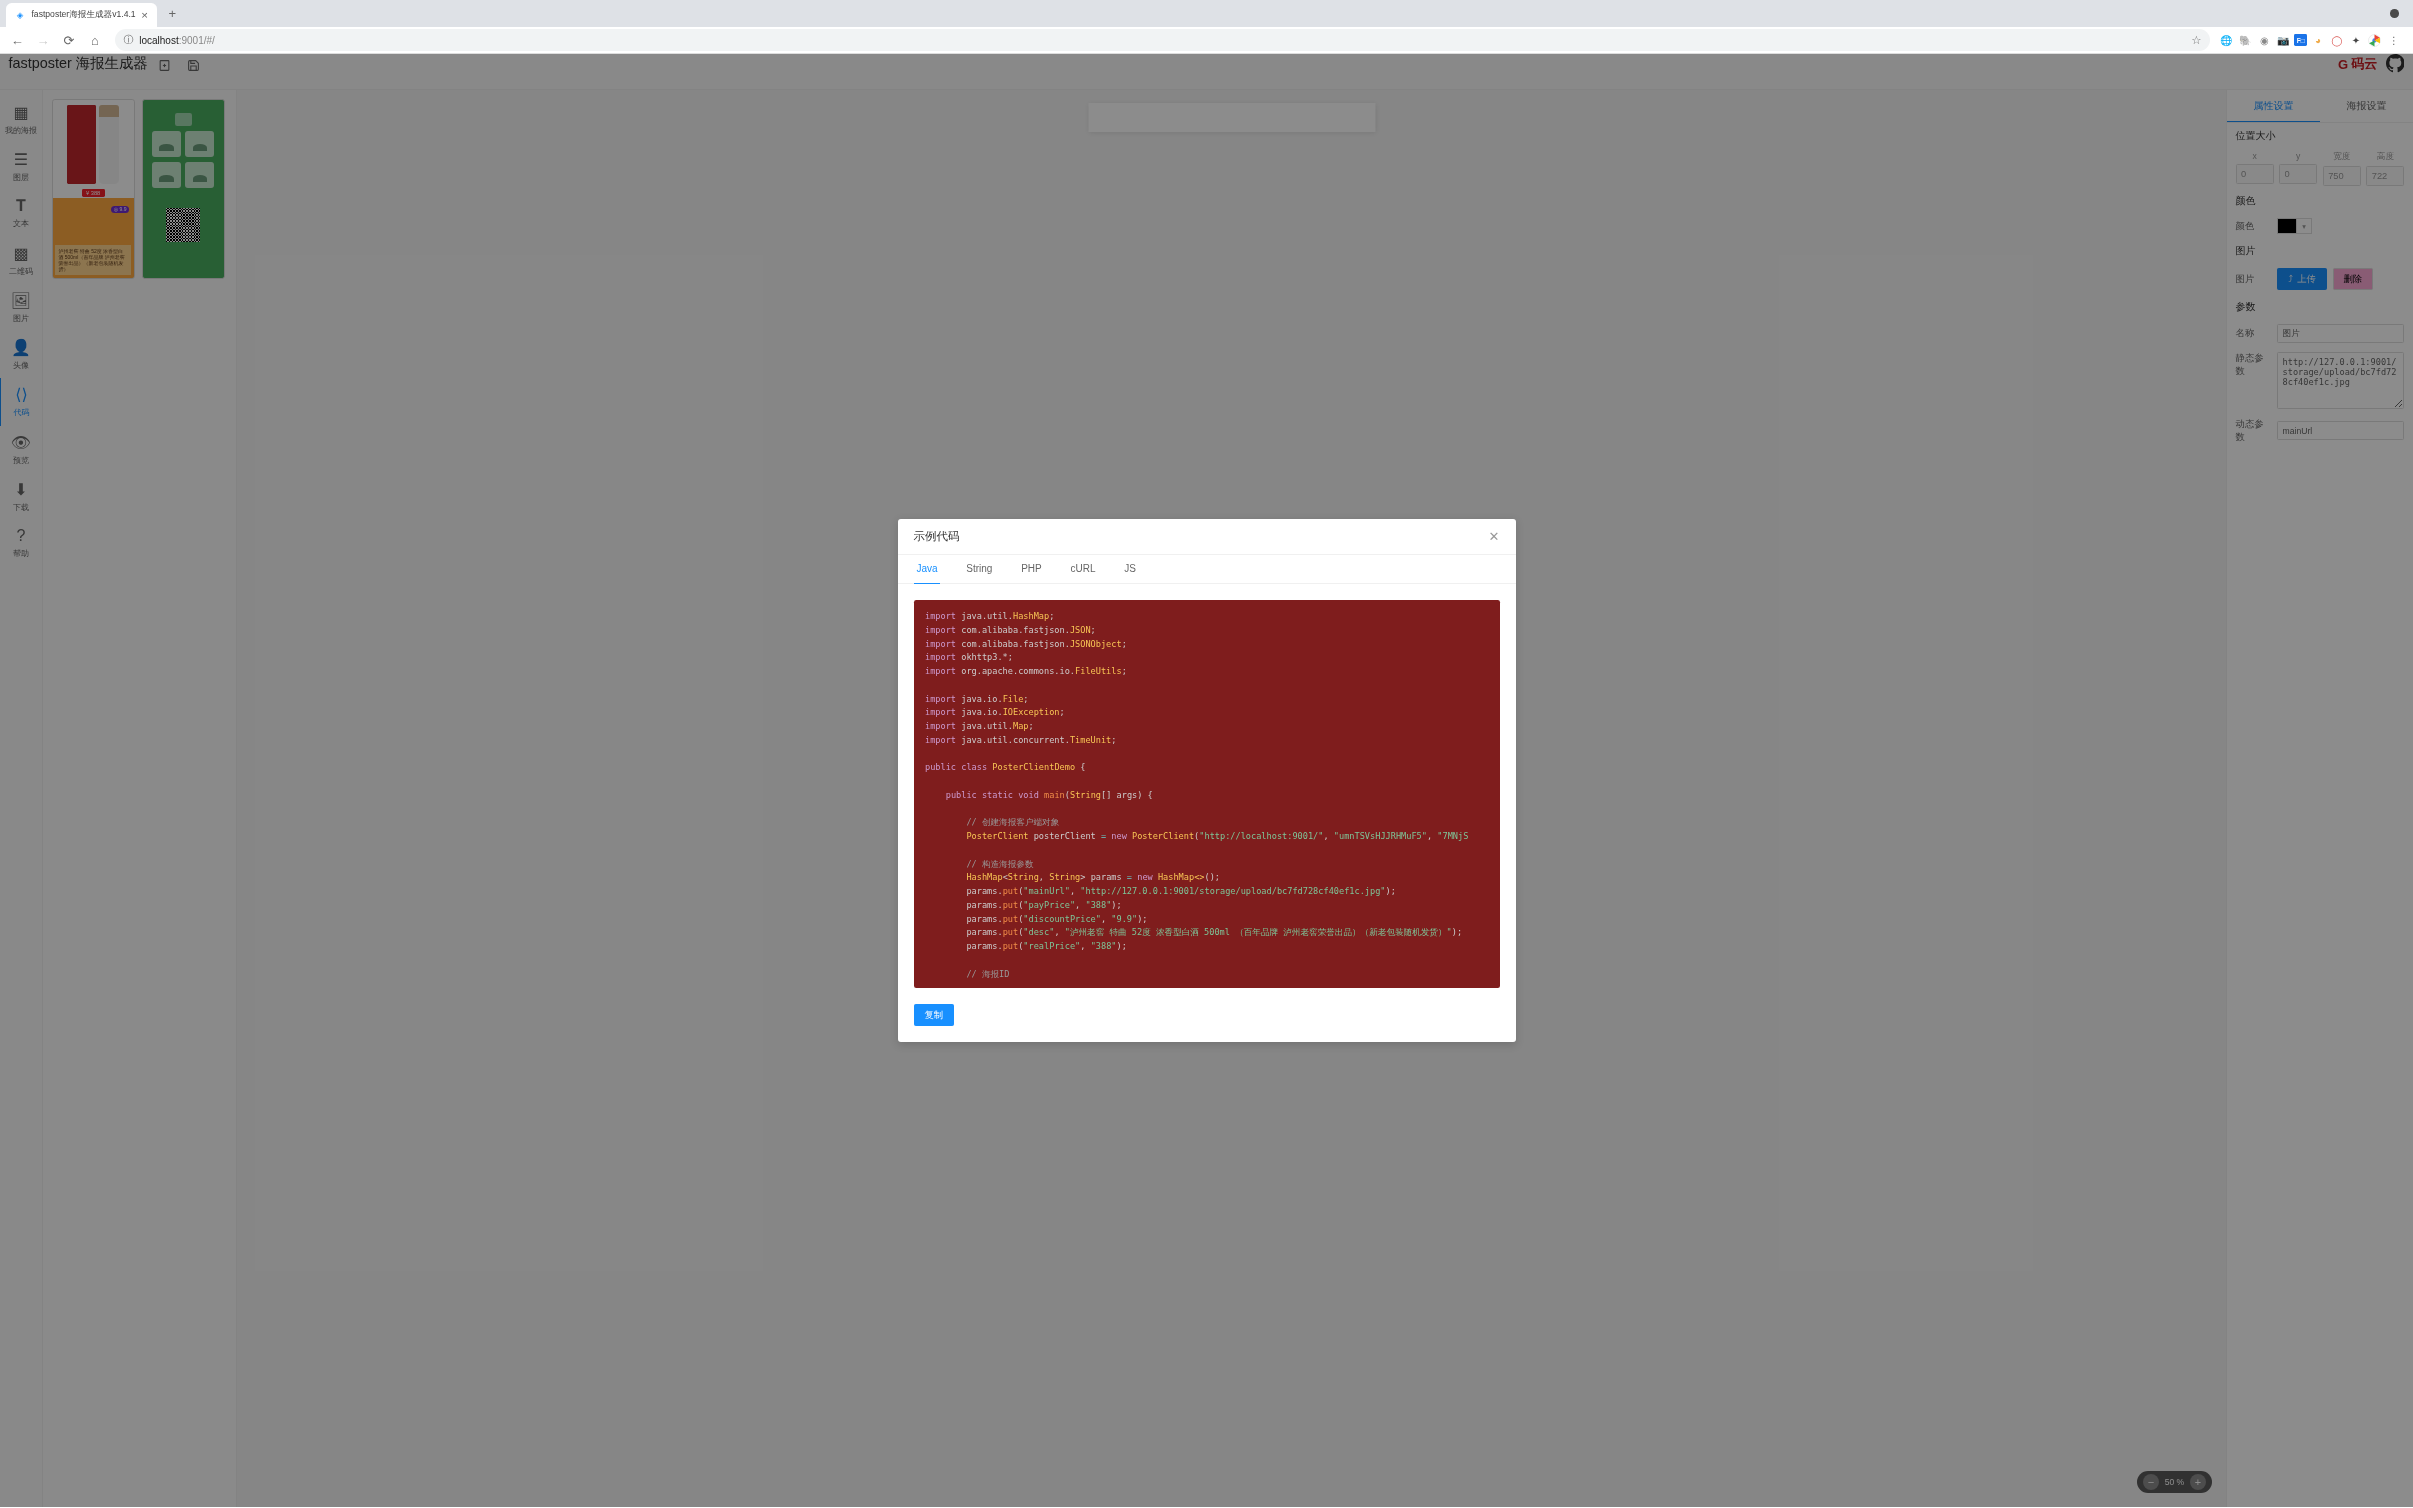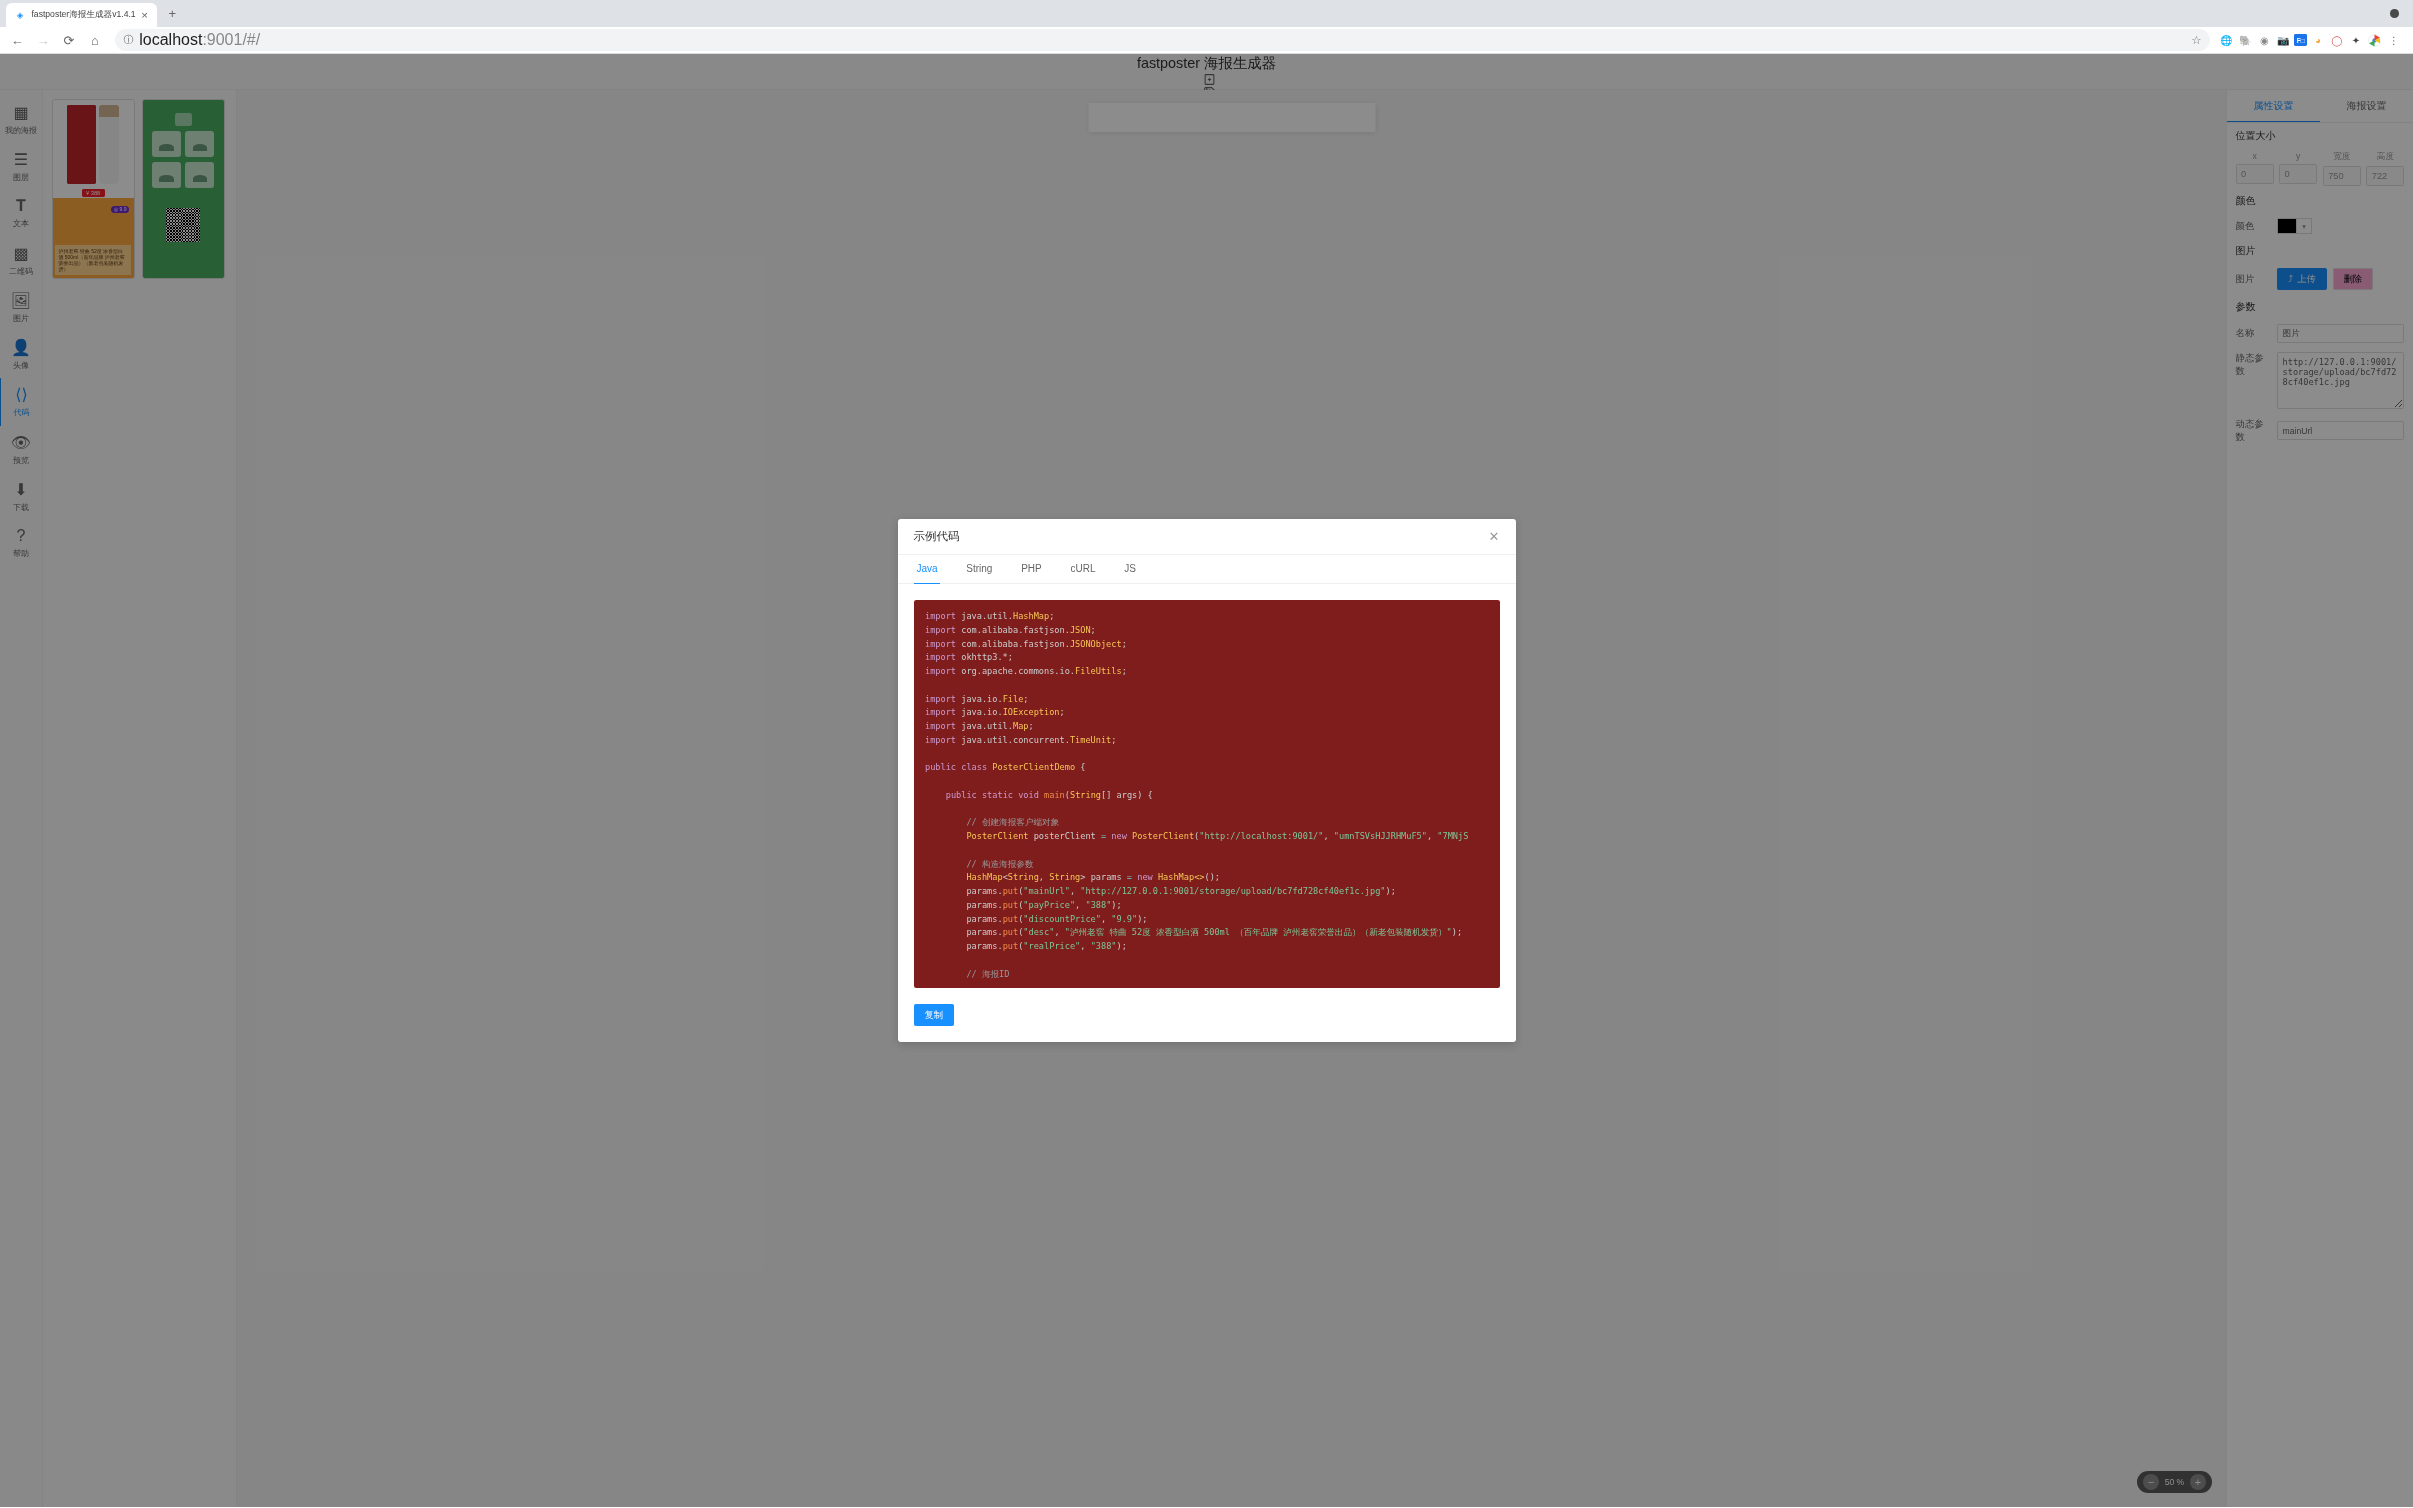--- a/index.html
+++ b/index.html
@@ -13,30 +13,30 @@
     .tab-close { margin-left: auto; color: #666; font-size: 11.5px; cursor: pointer; }
     .new-tab { width: 20px; height: 20px; display: flex; align-items: center; justify-content: center; margin-left: 5.7px; font-size: 13px; color: #666; cursor: pointer; }
     .window-controls { margin-left: auto; padding-right: 8.6px; }
     .window-dot { width: 8.6px; height: 8.6px; border-radius: 50%; background: #4a4a4a; display: inline-block; }
 
     .nav-bar { display: flex; align-items: center; height: 27px; background: #fff; padding: 0 5.7px; gap: 2.9px; border-bottom: 0.7px solid #ddd; }
     .nav-btn { width: 23px; height: 23px; display: flex; align-items: center; justify-content: center; color: #666; font-size: 13px; cursor: pointer; }
     .nav-btn.disabled { color: #ccc; }
     .url-bar { flex: 1; display: flex; align-items: center; background: #f1f3f4; border-radius: 11.5px; height: 21.5px; padding: 0 8.6px; margin: 0 5.7px; gap: 5.7px; }
     .url-icon { color: #666; font-size: 10px; }
-    .url-text { font-size: 16px; color: #333; }
+    .url-text { font-size: 10px; color: #333; }
     .url-text .highlight { color: #212121; }
     .url-text .rest { color: #888; }
     .star-icon { color: #666; font-size: 11.5px; }
     .ext-icons { display: flex; gap: 2.9px; align-items: center; padding-right: 5.7px; }
     .ext-icon { width: 16px; height: 16px; display: flex; align-items: center; justify-content: center; font-size: 10px; }
 
     
     .app-container { position: relative; height: calc(100vh - 55px); display: flex; flex-direction: column; }
-    .app-header { display: flex; align-items: center; height: 36px; padding: 0 8.6px; border-bottom: 0.7px solid #eee; background: #fafafa; flex-direction: column; }
+    .app-header { display: flex; align-items: flex-start; height: 36px; padding: 0 8.6px; border-bottom: 0.7px solid #eee; background: #fafafa; }
     .app-title { font-size: 14.4px; font-weight: 500; color: #333; }
     .header-icon { width: 23px; height: 23px; display: flex; align-items: center; justify-content: center; color: #666; margin-left: 5.7px; cursor: pointer; }
     .header-right { margin-left: auto; display: flex; align-items: center; gap: 8.6px; }
     .gitee-link { display: flex; align-items: center; gap: 2.9px; color: #c71d23; font-weight: bold; font-size: 13px; }
     .github-icon { color: #333; }
 
     .app-body { display: flex; flex: 1; height: calc(100% - 36px); }
 
     
     .sidebar-left { width: 43px; background: #fafafa; border-right: 0.7px solid #eee; display: flex; flex-direction: column; padding-top: 5.7px; }

